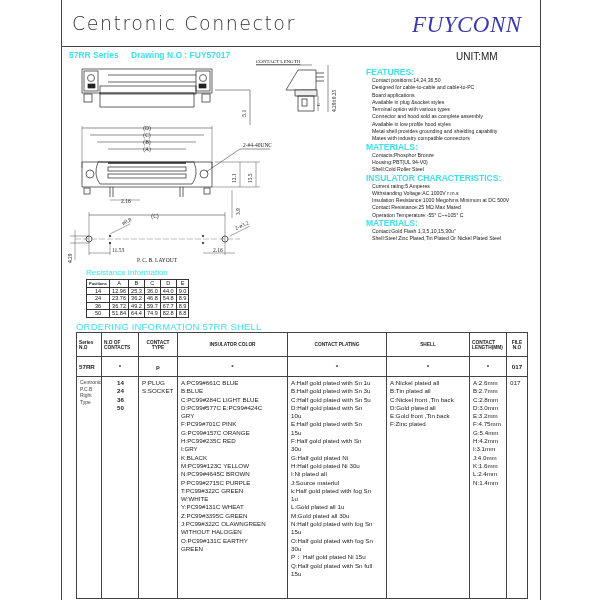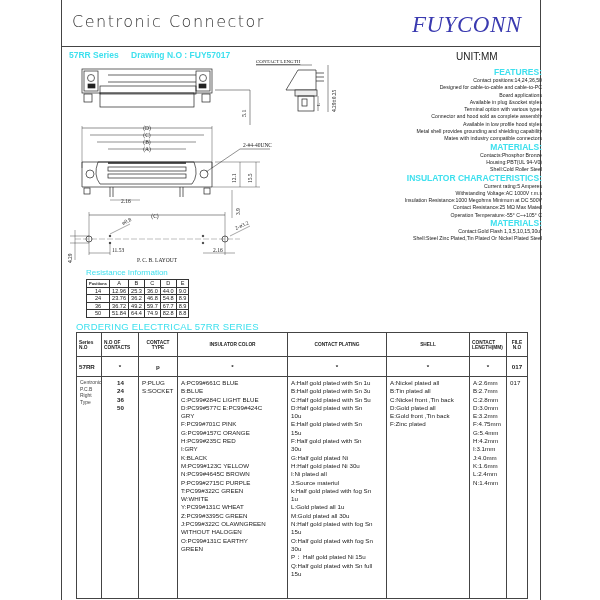--- a/index.html
+++ b/index.html
@@ -1,25 +1,25 @@
 <!DOCTYPE html>
 <html><head>
 <meta charset="utf-8">
 <style>
   * { box-sizing: border-box; margin: 0; padding: 0; }
   body { width: 600px; height: 600px; background: #fff; position: relative; overflow: hidden; font-family: "Liberation Sans", sans-serif; color: #222; }
   .frame { position: absolute; left: 61px; top: 0; width: 480px; height: 600px; border-left: 1px solid #444; border-right: 1px solid #444; }
   .hdr-line { position: absolute; left: 61px; top: 46px; width: 480px; height: 1px; background: #444; }
-  .title { position: absolute; left: 72px; top: 12px; font-family: "DejaVu Sans", sans-serif; font-weight: 200; font-size: 16px; letter-spacing: 1.5px; color: #333; }
+  .title { position: absolute; left: 72px; top: 12px; font-family: "DejaVu Sans", sans-serif; font-weight: 200; font-size: 19px; letter-spacing: 1.5px; color: #333; }
   .brand { position: absolute; left: 412px; top: 12px; font-family: "Liberation Serif", serif; font-style: italic; font-size: 23px; color: #3a3ab0; letter-spacing: 0.5px; }
   .series { position: absolute; left: 69px; top: 50px; font-size: 8.5px; font-weight: bold; color: #3fe0ee; }
   .series span { margin-right: 10px; }
   .unit { position: absolute; left: 456px; top: 51px; font-size: 10px; color: #222; }
   .sec-h { color: #3fe0ee; font-size: 8.5px; font-weight: bold; line-height: 9px; margin-left: -6px; }
-  .specs { position: absolute; left: 372px; top: 68px; width: 170px; font-size: 5.2px; line-height: 7.3px; color: #222; text-align: right; }
+  .specs { position: absolute; left: 372px; top: 68px; width: 170px; font-size: 5.2px; line-height: 7.3px; color: #222; }
   .specs .line { white-space: nowrap; }
   .dim-title { position: absolute; left: 86px; top: 268px; font-size: 8px; color: #3fe0ee; }
   table.dim { position: absolute; left: 86px; top: 279px; border-collapse: collapse; font-size: 5.6px; }
   table.dim td, table.dim th { border: 0.8px solid #333; padding: 0 2px; text-align: center; height: 7.5px; font-weight: normal; }
   table.dim th:first-child { font-size: 4px; font-weight: bold; }
   .ord-title { position: absolute; left: 76px; top: 321px; font-size: 9.5px; color: #3fe0ee; letter-spacing: 0.2px; }
   table.ord { position: absolute; left: 76px; top: 332px; width: 451px; border-collapse: collapse; font-size: 5.4px; table-layout: fixed; }
   table.ord th, table.ord td { border-left: 1px solid #444; border-right: 1px solid #444; vertical-align: top; }
   table.ord thead th { border-top: 1px solid #444; border-bottom: 1px solid #444; font-size: 4.8px; font-weight: bold; height: 24px; vertical-align: middle; text-align: center; padding: 0 2px; }
   table.ord thead th.l { text-align: left; }
@@ -230,21 +230,21 @@
     <td>50</td>
     <td>51.84</td>
     <td>64.4</td>
     <td>74.9</td>
     <td>82.8</td>
     <td>8.8</td>
   </tr>
 </tbody>
   </table>
 
-<div class="ord-title">ORDERING ELECTRICAL 57RR SERIES</div>
+<div class="ord-title">ORDERING INFORMATION 57RR SHELL</div>
 <table class="ord">
   <colgroup>
     <col style="width:25px">
       <col style="width:37px">
       <col style="width:39px">
       <col style="width:110px">
     <col style="width:99px">
       <col style="width:83px">
       <col style="width:37px">
       <col style="width:21px">

